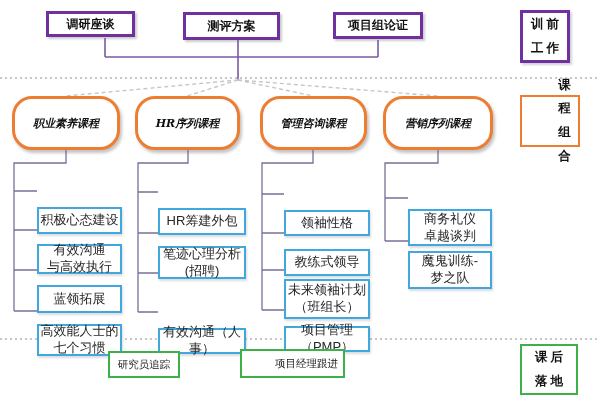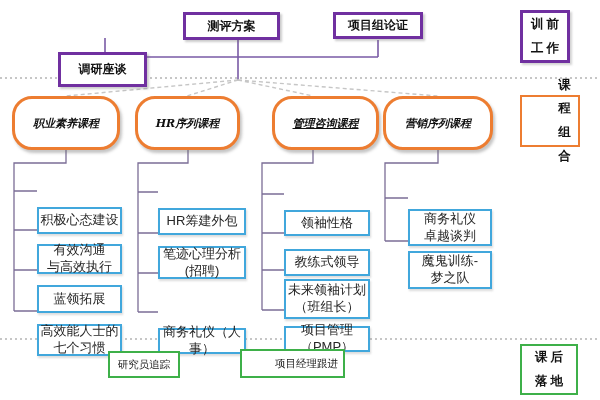--- a/index.html
+++ b/index.html
@@ -57,44 +57,44 @@
     <path class="wire-dotted" d="M0,339 H600"></path>
 
     <path class="wire-fan" d="M238,80 L66,96 M238,80 L187,96 M238,80 L313,96 M238,80 L438,96"></path>
 
     <path class="wire-bracket" d="M66,150 V163 H14 V311 M14,191 H37 M14,230 H37 M14,270 H37 M14,311 H37"></path>
     <path class="wire-bracket" d="M188,150 V163 H138 V312 M138,192 H158 M138,233 H158 M138,273 H158 M138,312 H158"></path>
     <path class="wire-bracket" d="M313,150 V163 H262 V310 M262,194 H284 M262,233 H284 M262,270 H284 M262,310 H284"></path>
     <path class="wire-bracket" d="M438,150 V163 H385 V241 M385,198 H408 M385,241 H408"></path>
   </svg>
 
-  <div class="box purple-box" style="left:58px;top:11px;width:89px;height:35px;margin-top:41px;">调研座谈</div>
+  <div class="box purple-box" style="left:46px;top:11px;width:89px;height:26px;">调研座谈</div>
   <div class="box purple-box" style="left:183px;top:12px;width:97px;height:28px;">测评方案</div>
   <div class="box purple-box" style="left:333px;top:12px;width:90px;height:27px;">项目组论证</div>
   <div class="box side-label side-purple" style="left:520px;top:10px;width:50px;height:53px;">训前
 工作</div>
 
   <div class="box orange-title" style="left:12px;top:96px;width:108px;height:54px;">职业素养课程</div>
   <div class="box orange-title" style="left:135px;top:96px;width:105px;height:54px;">HR序列课程</div>
-  <div class="box orange-title" style="left:272px;top:96px;width:107px;height:54px;text-decoration:underline;">管理咨询课程</div>
+  <div class="box orange-title" style="left:260px;top:96px;width:107px;height:54px;">管理咨询课程</div>
   <div class="box orange-title" style="left:383px;top:96px;width:110px;height:54px;">营销序列课程</div>
   <div class="box side-label side-orange" style="left:520px;top:95px;width:60px;height:52px;padding-left:32px;">课程
 组合</div>
 
   <div class="box blue-box" style="left:37px;top:178px;width:85px;height:27px;">积极心态建设</div>
   <div class="box blue-box" style="left:37px;top:215px;width:85px;height:30px;">有效沟通
 与高效执行</div>
   <div class="box blue-box" style="left:37px;top:256px;width:85px;height:28px;">蓝领拓展</div>
   <div class="box blue-box" style="left:37px;top:295px;width:85px;height:32px;">高效能人士的
 七个习惯</div>
 
   <div class="box blue-box" style="left:158px;top:179px;width:88px;height:27px;">HR筹建外包</div>
   <div class="box blue-box" style="left:158px;top:217px;width:88px;height:33px;">笔迹心理分析
 (招聘)</div>
-  <div class="box blue-box" style="left:158px;top:299px;width:88px;height:26px;">商务礼仪（人事）</div>
+  <div class="box blue-box" style="left:158px;top:299px;width:88px;height:26px;">有效沟通（人事）</div>
 
   <div class="box blue-box" style="left:284px;top:181px;width:86px;height:26px;">领袖性格</div>
   <div class="box blue-box" style="left:284px;top:220px;width:86px;height:27px;">教练式领导</div>
   <div class="box blue-box" style="left:284px;top:250px;width:86px;height:40px;">未来领袖计划
 （班组长）</div>
   <div class="box blue-box" style="left:284px;top:297px;width:86px;height:26px;">项目管理（PMP）</div>
 
   <div class="box blue-box" style="left:408px;top:180px;width:84px;height:37px;">商务礼仪
 卓越谈判</div>
   <div class="box blue-box" style="left:408px;top:222px;width:84px;height:38px;">魔鬼训练-

